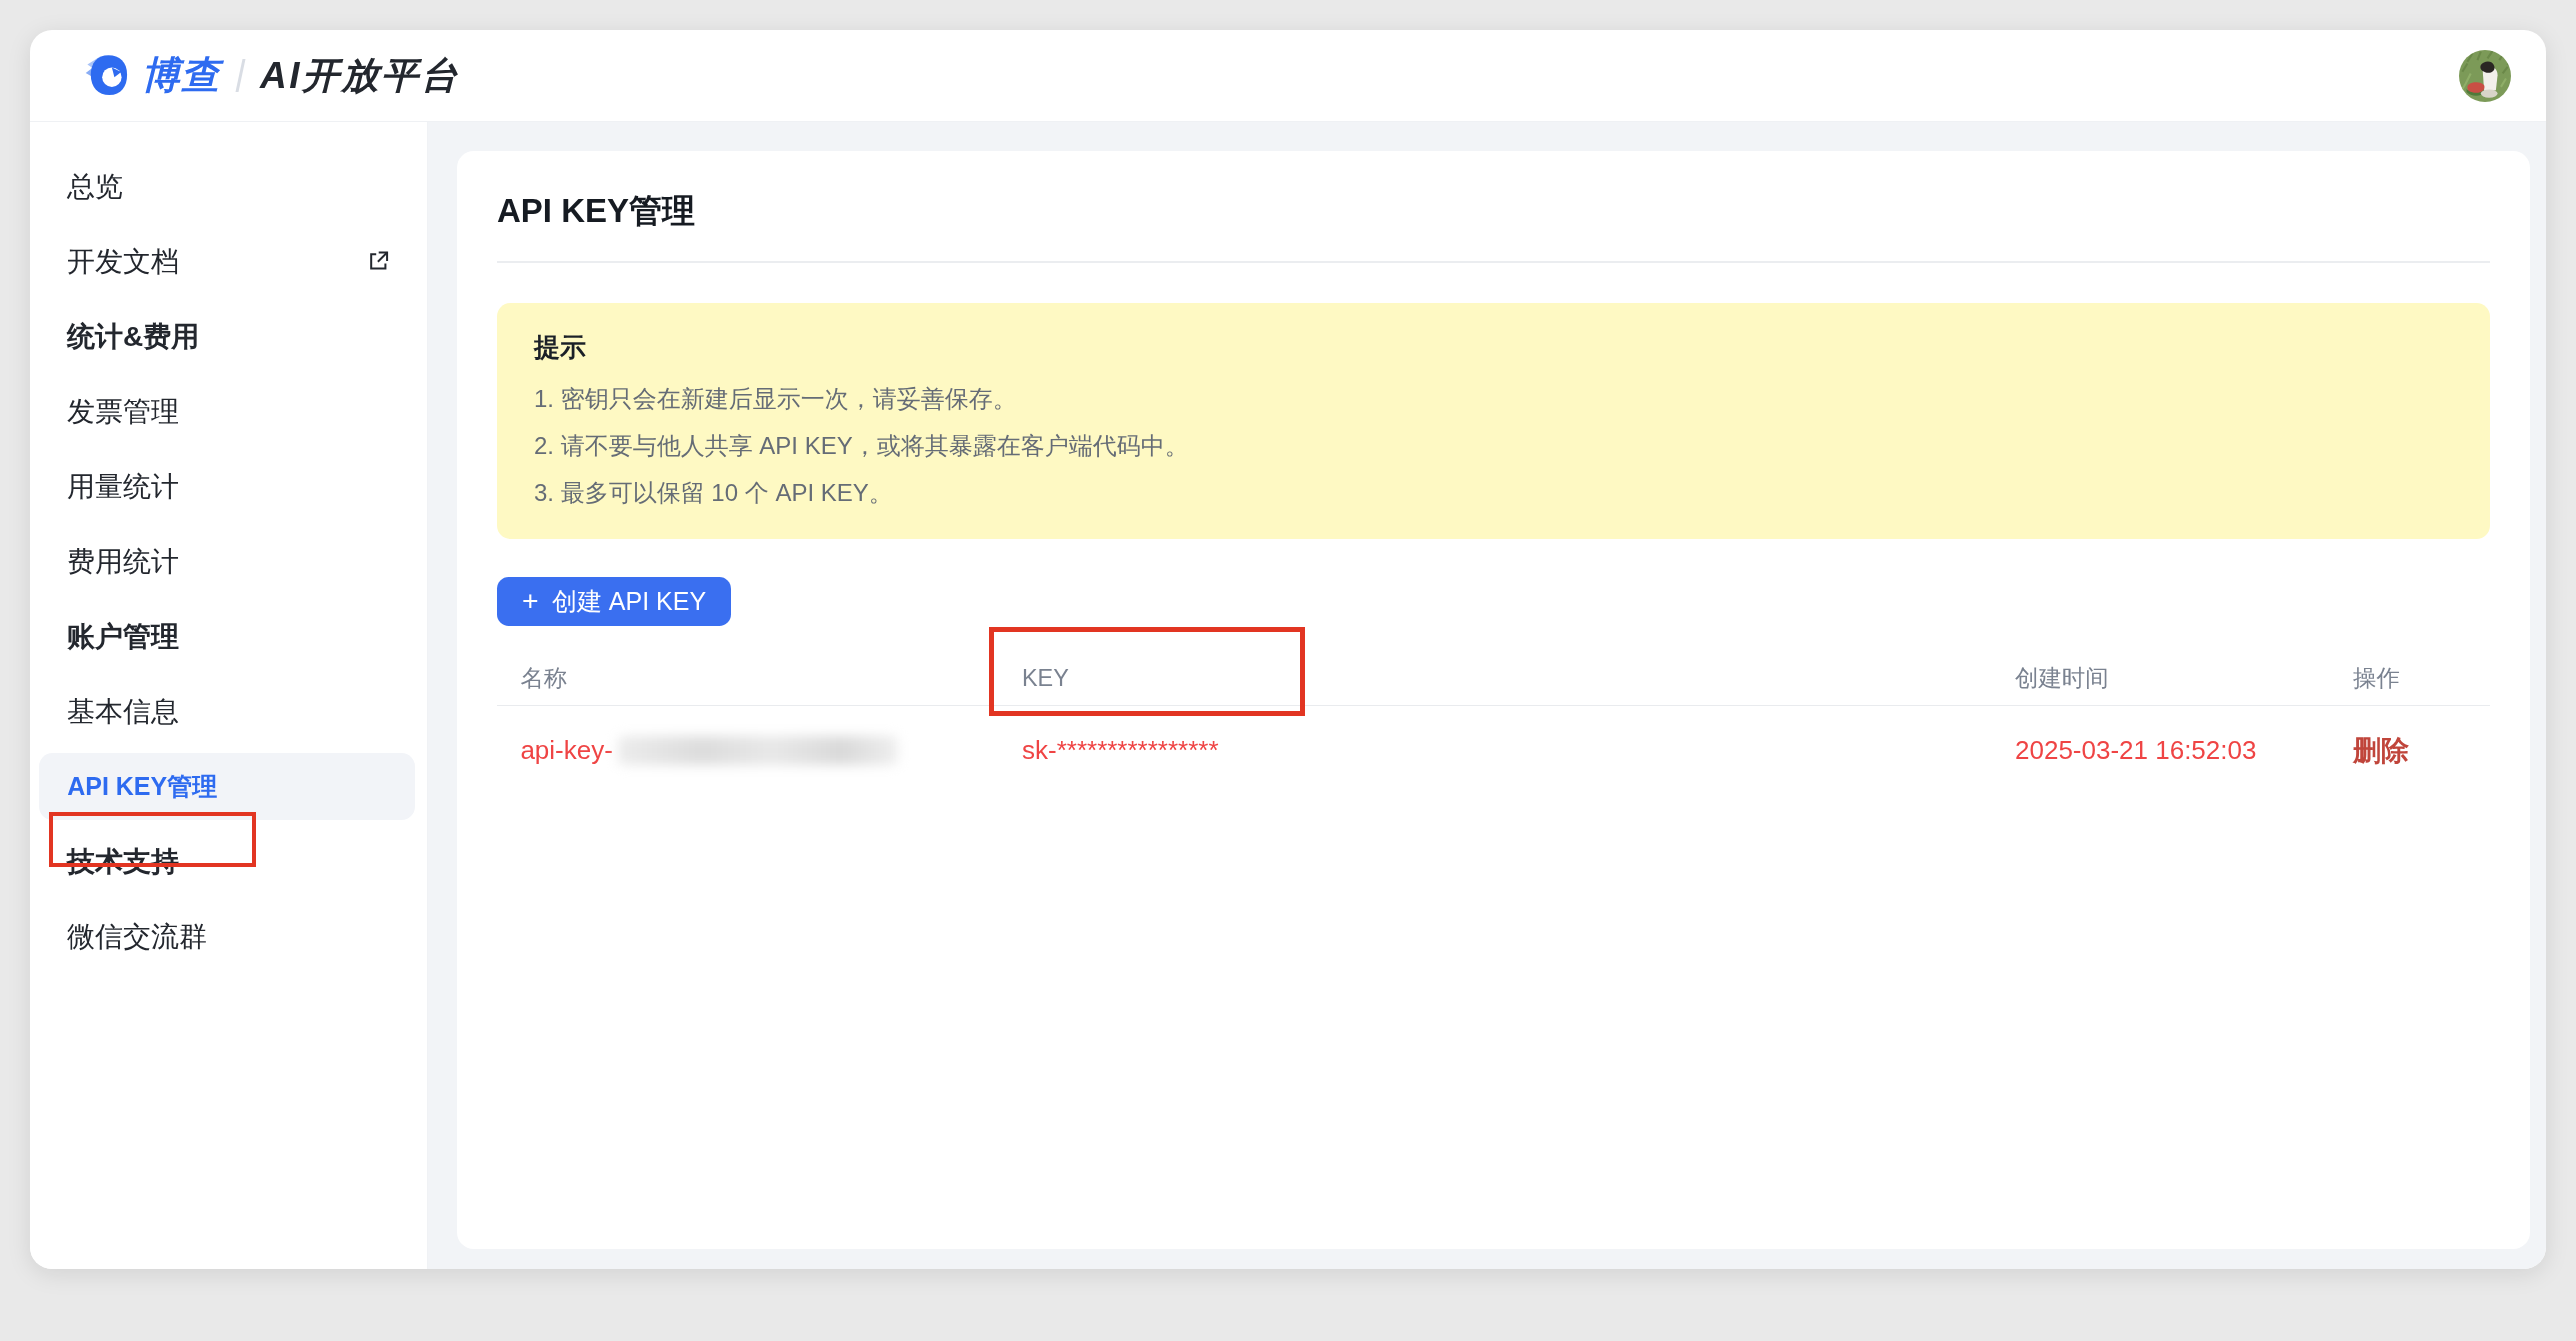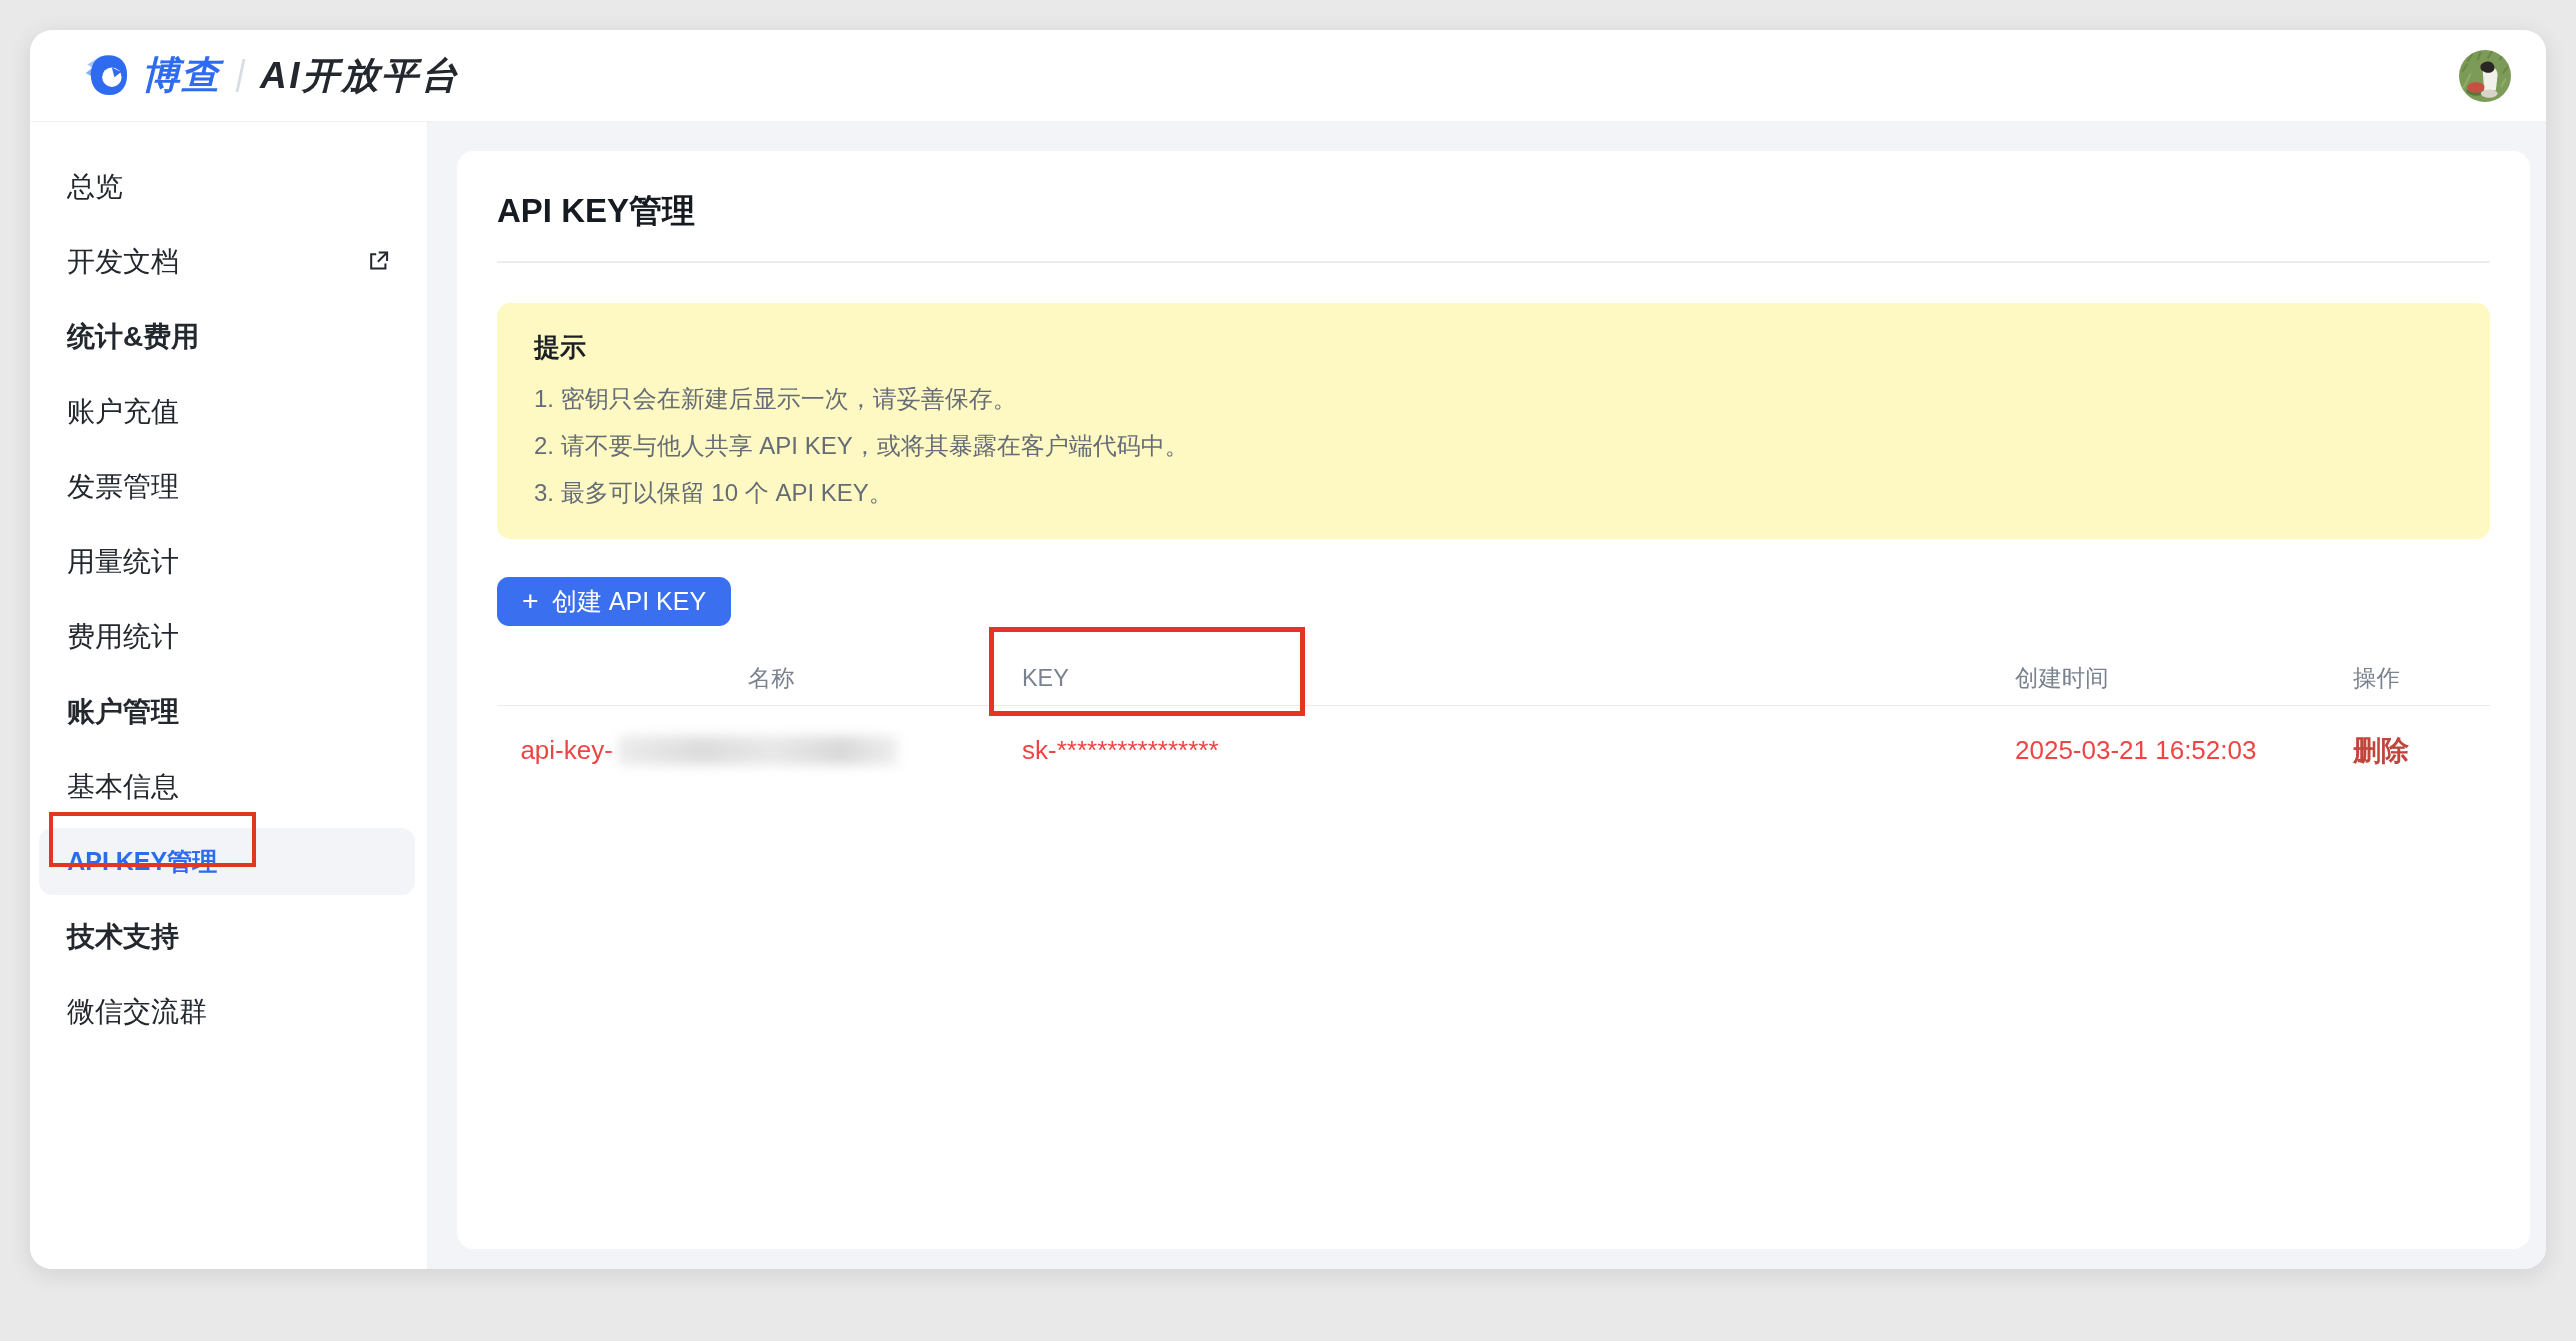--- a/index.html
+++ b/index.html
@@ -98,21 +98,21 @@
   .plus-glyph { font-size:28.4px; font-weight:400; line-height:1; margin-top:-2.5px; }
 
   
   .key-table { margin-top:25px; }
   .t-head {
     display:flex; height:54px; align-items:center;
     color:#7a8290; font-size:23.4px;
     border-bottom:1.7px solid #e9ebee;
   }
   .t-row { display:flex; height:89px; align-items:center; }
-  .c1 { width:525px; flex:0 0 525px; padding-left:23.4px; box-sizing:border-box;text-align:center; }
+  .c1 { width:525px; flex:0 0 525px; padding-left:23.4px; box-sizing:border-box; }
   .c2 { width:993px; flex:0 0 993px; }
   .c3 { width:338px; flex:0 0 338px; }
   .c4 { flex:1; }
   .cell-dark { color:#ef4444; font-size:26px; }
   .name-cell { display:flex; align-items:center; }
   .redacted {
     display:inline-block; width:280px; height:28.4px; margin-left:5px;
     border-radius:5px;
     background:linear-gradient(90deg,#ececec,#dcdcdc 30%,#e8e8e8 55%,#d9d9d9 80%,#efefef);
     filter:blur(5.9px);
@@ -169,23 +169,20 @@
             <span>开发文档</span>
             <svg class="ext-icon" viewBox="0 0 27 27" fill="none" stroke="#23272e" stroke-width="2.4">
               <path d="M11 5 H5 V22 H22 V16"></path>
               <path d="M14 3 H24 V13"></path>
               <path d="M24 3 L13 14"></path>
             </svg>
           </div>
         </div>
         <div class="nav-row">
             <div class="nav-item nav-section">统计&amp;费用</div>
-          </div>
-        <div class="nav-row">
-            <div class="nav-item">账户充值</div>
           </div>
         <div class="nav-row">
             <div class="nav-item">发票管理</div>
           </div>
         <div class="nav-row">
             <div class="nav-item">用量统计</div>
           </div>
         <div class="nav-row">
             <div class="nav-item">费用统计</div>
           </div>

